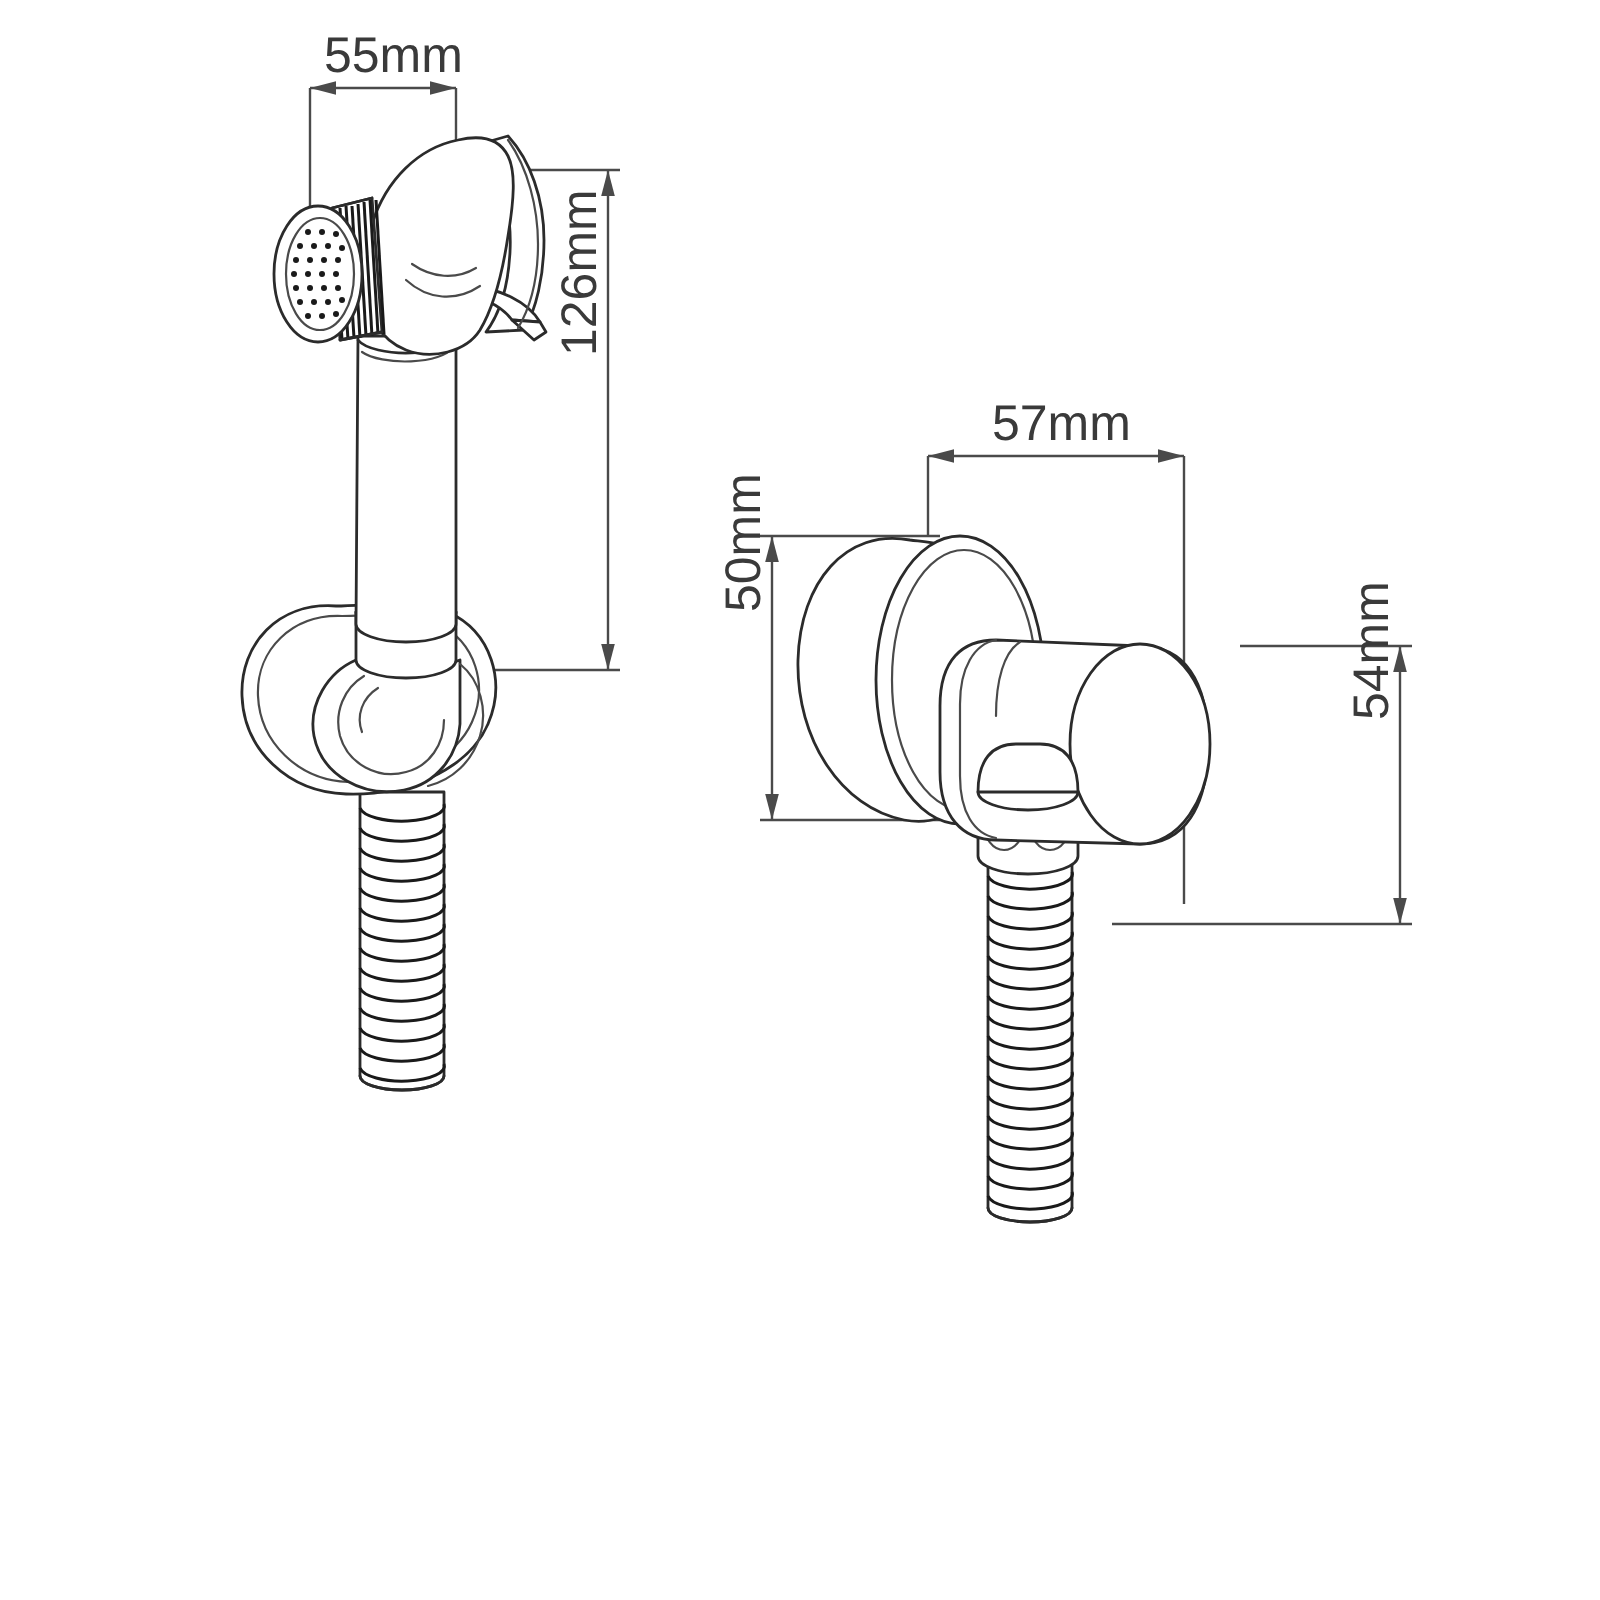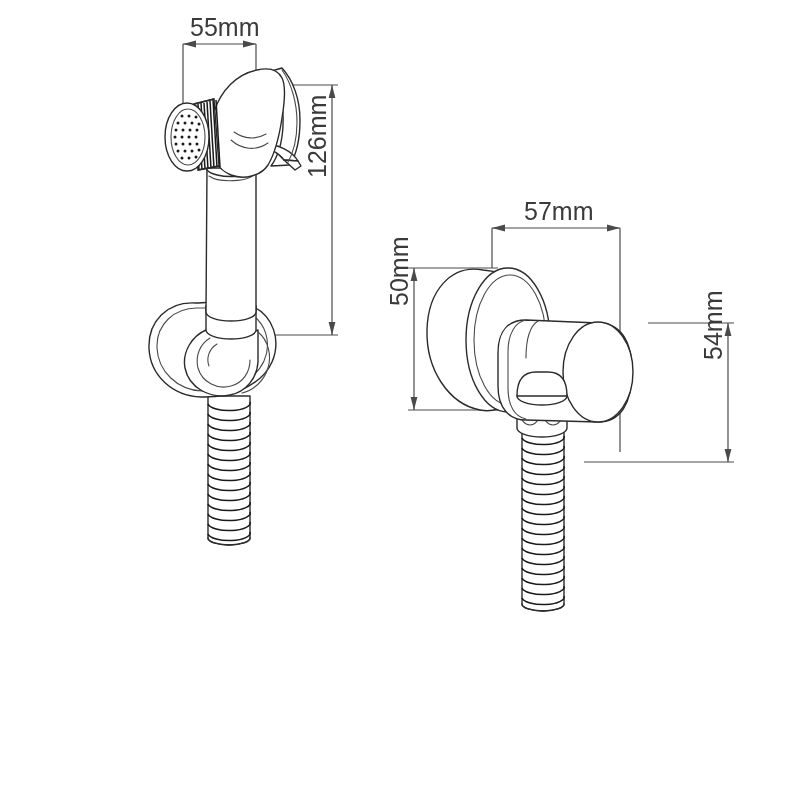--- a/index.html
+++ b/index.html
@@ -11,21 +11,20 @@
     width: 800px;
     height: 800px;
     font-family: "Liberation Sans", sans-serif;
     overflow: hidden;
   }
   #canvas-root {
     position: relative;
     width: 633px;
     height: 800px;
     background: #e5e5e5;
-    margin-left: 28px;
   }
   svg#drawing {
     display: block;
     width: 800px;
     height: 800px;
   }
   .dimtext {
     font-family: "Liberation Sans", sans-serif;
     font-size: 25px;
     fill: #3a3a3a;

